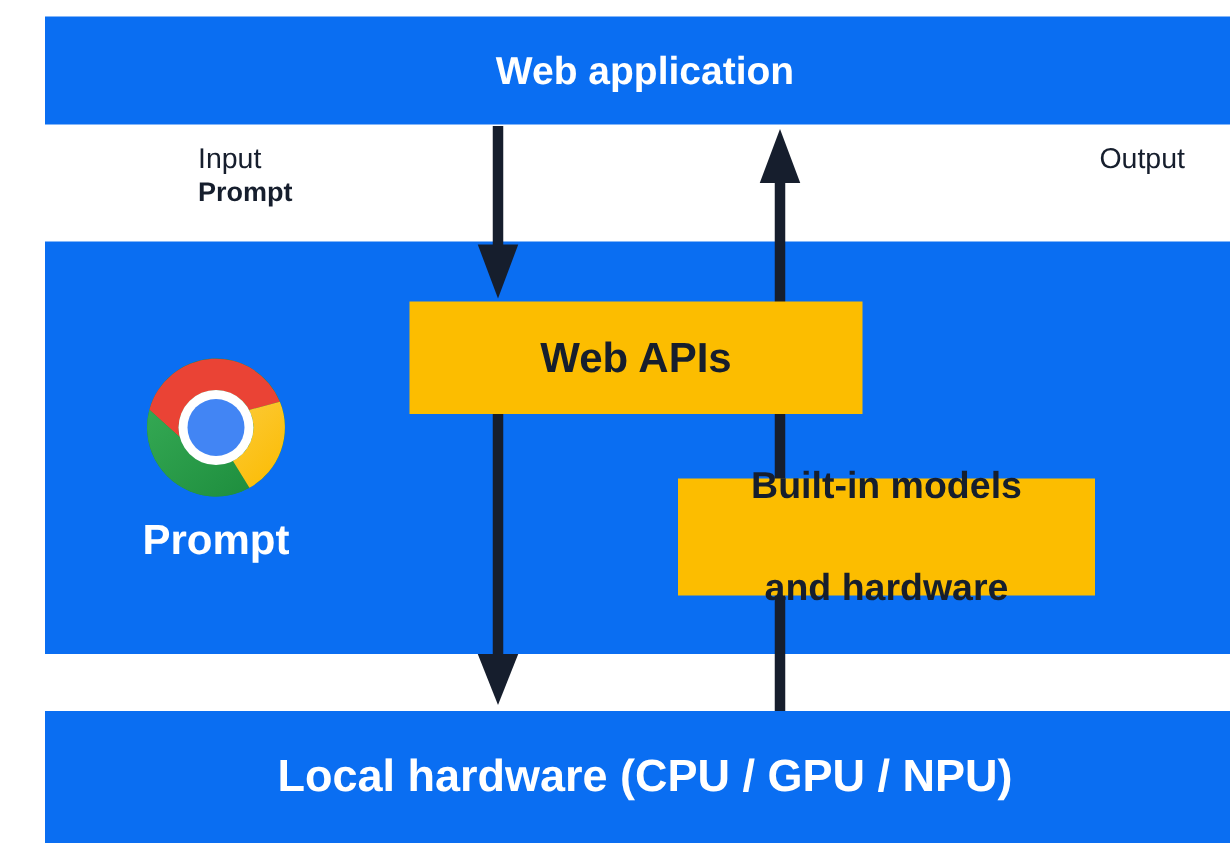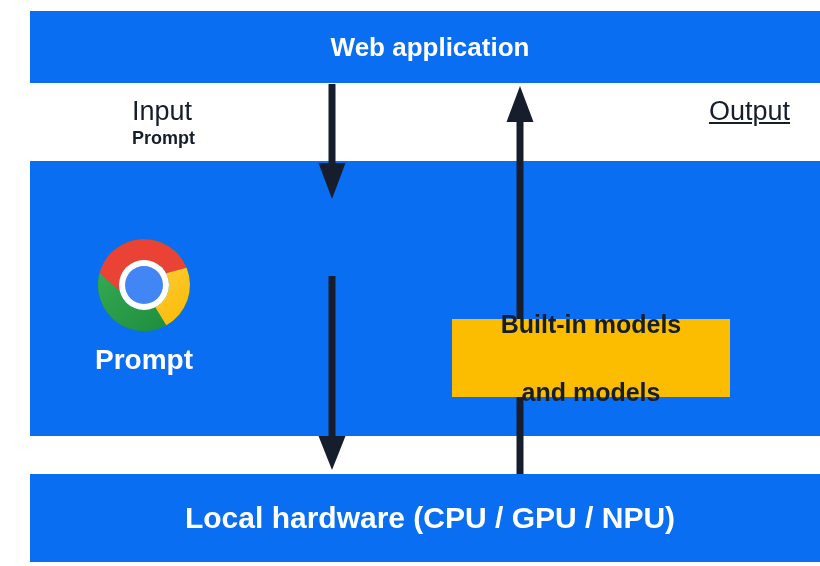--- a/index.html
+++ b/index.html
@@ -31,24 +31,24 @@
   }
   .top-bar{top:11px;height:72px;font-size:26px;z-index:1;}
   .bottom-bar{top:474px;height:88px;font-size:30px;z-index:1;}
   .mid-panel{
     position:absolute;left:10px;top:161px;width:800px;height:275px;
     background:var(--panel-blue);z-index:1;
   }
   .io{
     position:absolute;top:95px;z-index:2;line-height:1.22;
   }
-  .io .caption{font-size:27px;font-weight:normal;}
+  .io .caption{font-size:19px;font-weight:normal;}
   .io .value{font-size:18px;font-weight:bold;}
   .io-input{left:112px;text-align:left;}
-  .io-output{right:50px;text-align:right;text-decoration:underline;}
+  .io-output{right:50px;text-align:right;}
   .arrows{
     position:absolute;left:0;top:0;z-index:2;pointer-events:none;
   }
   .ybox{
     position:absolute;background:var(--box-yellow);
     display:flex;flex-direction:column;align-items:center;justify-content:center;
     color:var(--ink-navy);font-weight:bold;text-align:center;z-index:3;
   }
   .web-apis-box{left:253px;top:201px;width:302px;height:75px;font-size:28px;}
   .builtin-box{left:432px;top:319px;width:278px;height:78px;font-size:25px;line-height:33px;gap:35px;}
@@ -107,22 +107,25 @@
       <polygon points="312,199 298.5,163 325.5,163"></polygon>
       <rect x="308.5" y="276" width="7" height="164"></rect>
       <polygon points="312,470 298.5,436 325.5,436"></polygon>
     </g>
     <g fill="var(--ink-navy)">
       <rect x="496.5" y="120" width="7" height="354"></rect>
       <polygon points="500,86 486.5,122 513.5,122"></polygon>
     </g>
   </svg>
 
+  <div class="ybox web-apis-box">
+    <span>Web APIs</span>
+  </div>
   <div class="ybox builtin-box">
     <span>Built-in models</span>
-    <span>and models</span>
+    <span>and hardware</span>
   </div>
 
   <div class="bar bottom-bar">
     <span>Local hardware (CPU / GPU / NPU)</span>
   </div>
 
 </div>
 
 </body></html>

